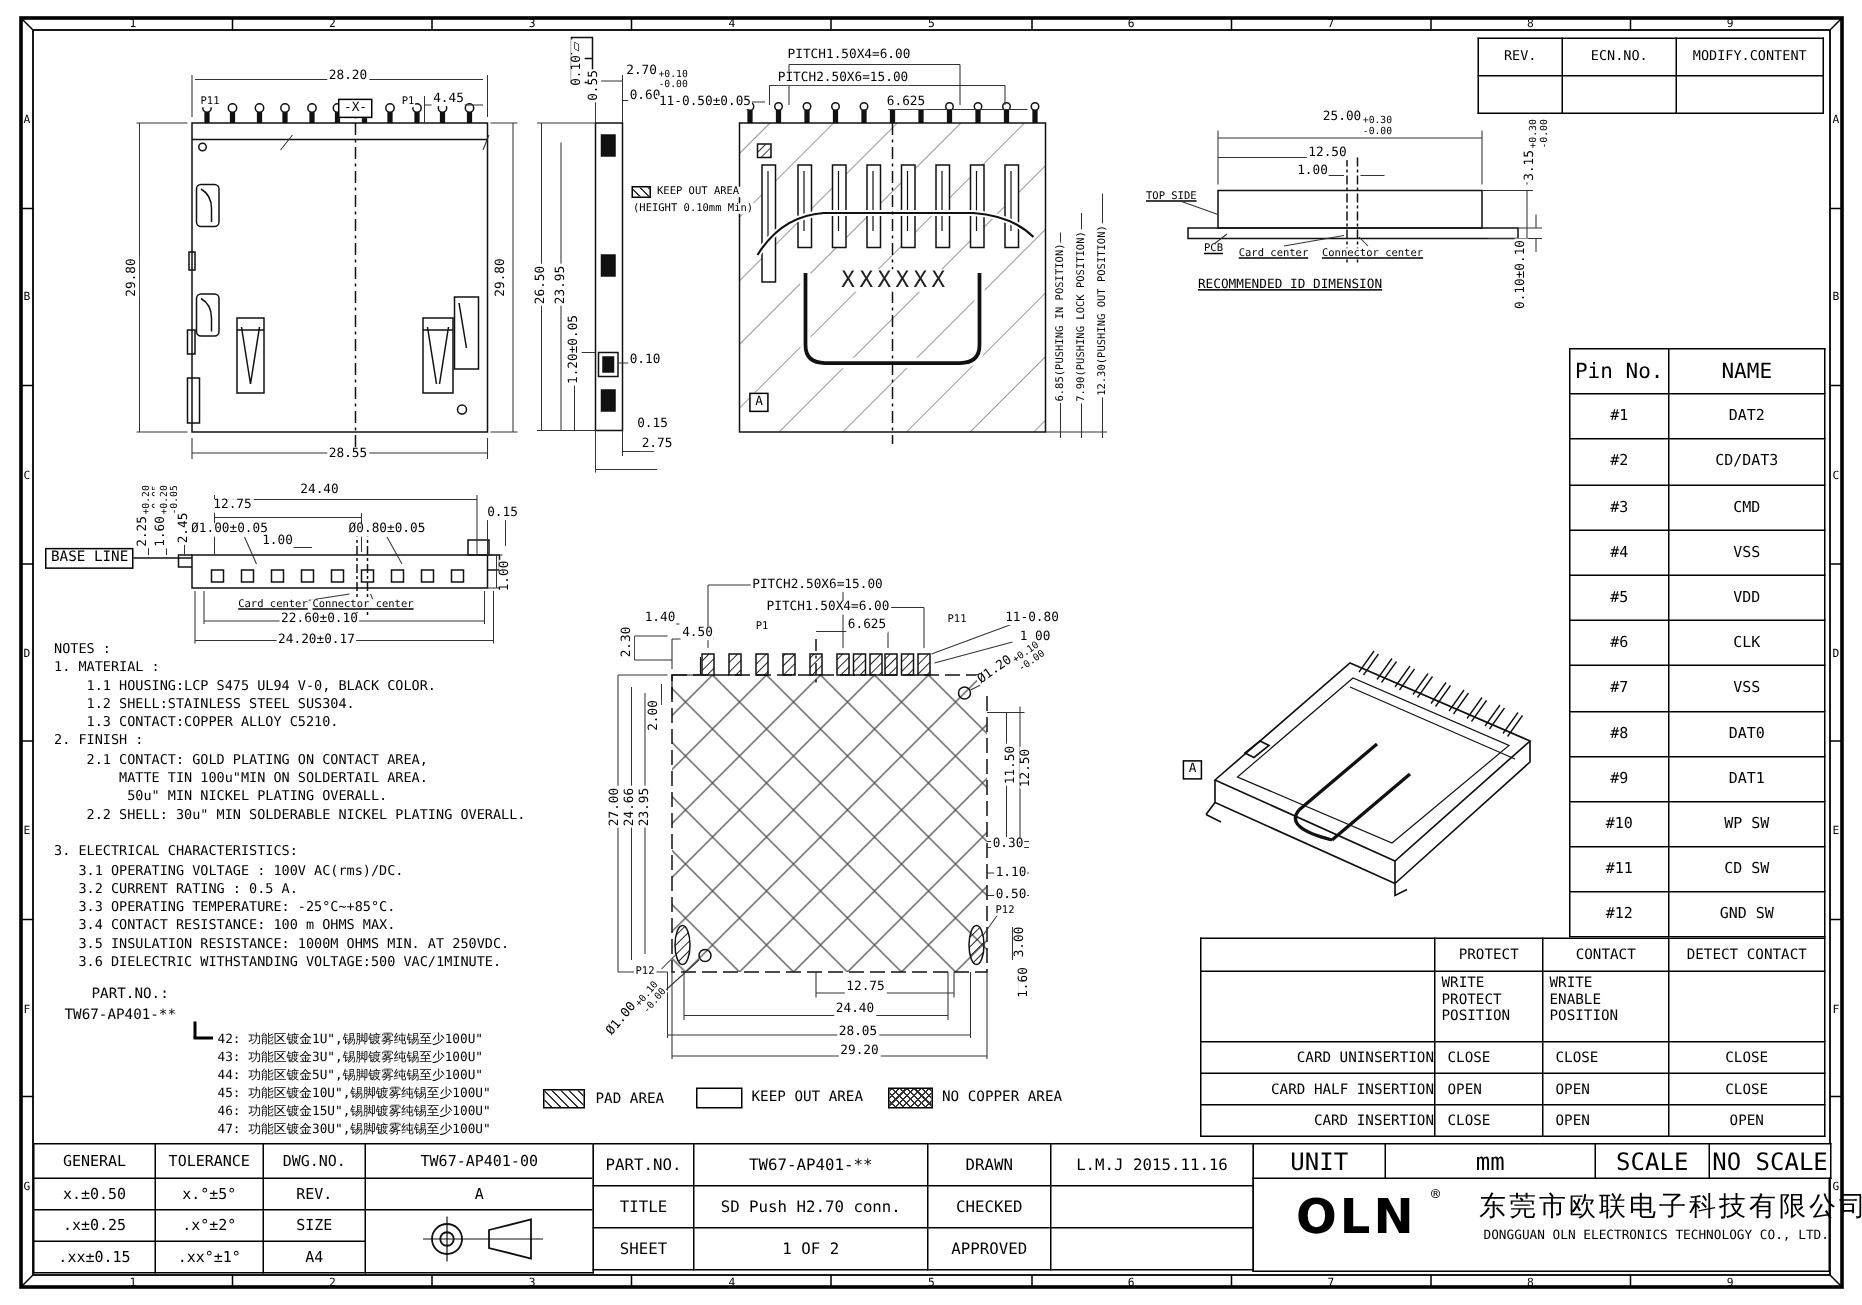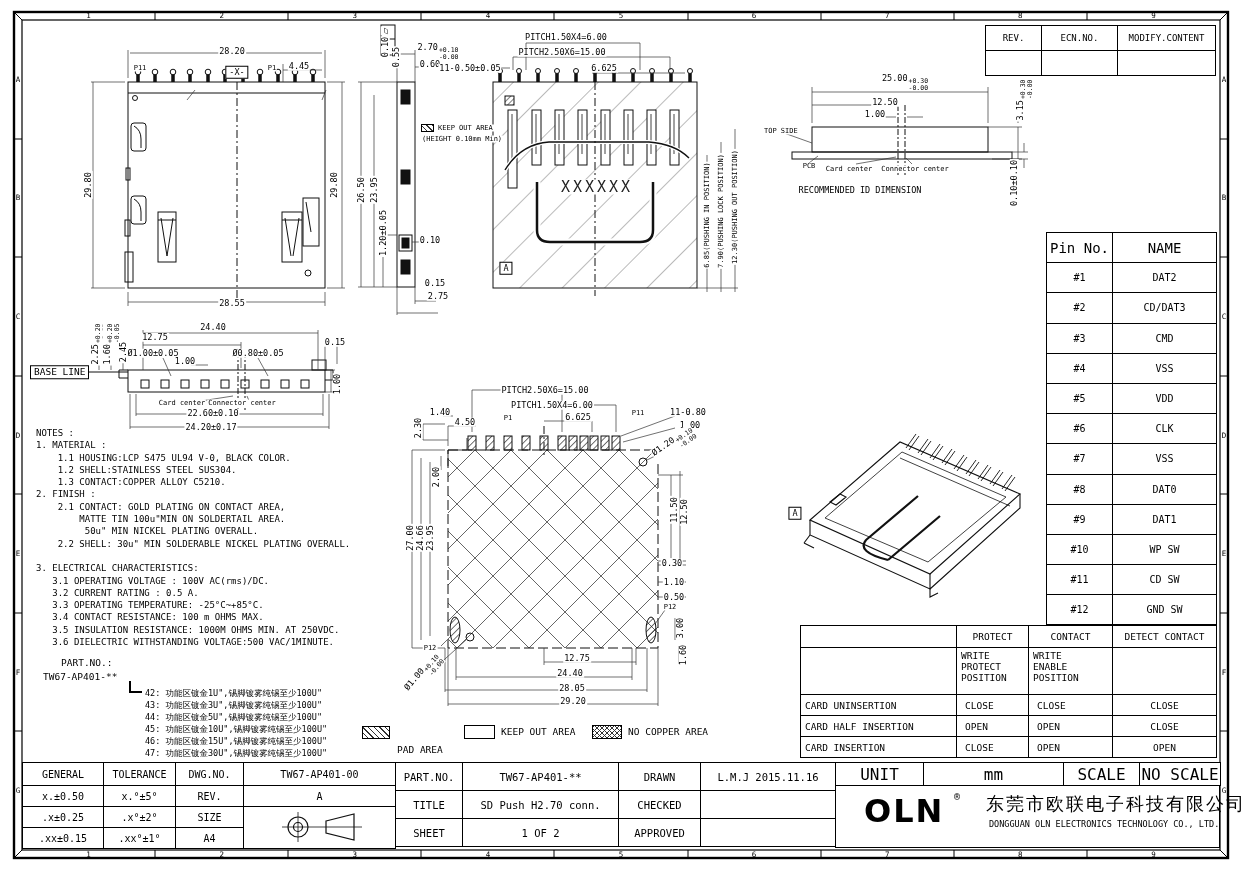--- a/index.html
+++ b/index.html
@@ -4,21 +4,21 @@
 <style>
 *{margin:0;padding:0;box-sizing:border-box}
 html,body{width:1241px;height:870px}
 body{position:relative;background:#fff;color:#000;font-family:"DejaVu Sans Mono",monospace;overflow:hidden}
 svg{position:absolute}
 b,i,em{font-weight:normal;font-style:normal}
 .lbl{position:absolute;transform:translate(-50%,-50%);font:8.5px "DejaVu Sans Mono",monospace;white-space:nowrap;background:#fff;padding:0 1px;line-height:1;z-index:5}
 .lv{transform:translate(-50%,-50%) rotate(-90deg)}
 .ll{transform:translate(0,-50%)}
 .bx{border:1px solid #000;padding:1px 3px}
-.ul{}
+.ul{text-decoration:underline}
 .s7{font-size:7px}.s95{font-size:9.5px}
 .stk{display:inline-flex;flex-direction:column;font-size:6.5px;line-height:6.5px;vertical-align:-2px;margin-left:1px}
 .mark{font-size:15px;letter-spacing:3px;color:#222}
 table{border-collapse:collapse;position:absolute;table-layout:fixed;background:#fff;z-index:4}
 td,th{border:1px solid #000;font-weight:normal;text-align:center;overflow:hidden;font-family:"DejaVu Sans Mono",monospace}
 .hatchsw{position:absolute;background:repeating-linear-gradient(45deg,transparent 0 3px,#333 3px 4px);border:1px solid #000;z-index:5}
 .plainsw{position:absolute;background:#fff;border:1px solid #000;z-index:5}
 .xsw{position:absolute;background:repeating-linear-gradient(45deg,transparent 0 2.5px,#333 2.5px 3.5px),repeating-linear-gradient(-45deg,transparent 0 2.5px,#333 2.5px 3.5px);border:1px solid #000;z-index:5}
 .zone-top,.zone-bot{position:absolute;left:22px;width:1198px;height:9px;display:flex;z-index:2}
 .zone-top{top:11px}.zone-bot{top:850px}
@@ -29,21 +29,21 @@
 .notes{position:absolute;left:36px;top:427px;font-size:9px;line-height:12.3px;white-space:pre;z-index:5}
 .sufx{position:absolute;left:145px;top:687px;font-size:8.5px;line-height:12.1px;z-index:5}
 .hline,.vline{position:absolute;background:#000;z-index:5}
 #revtbl{left:985px;top:25px;width:230px}
 #revtbl td{height:25px;font-size:9px}
 #pintbl{left:1046px;top:232px;width:170px}
 #pintbl td{height:30.2px;font-size:10px}
 #pintbl tr:first-child td{font-size:14px}
 #swtbl{left:800px;top:625px;width:416px}
 #swtbl td{font-size:9.5px}
-#swtbl .lab{text-align:left;padding-left:4px}
+#swtbl .lab{text-align:right;padding-left:4px}
 #swtbl .pre{white-space:pre-line;text-align:left;vertical-align:top;padding:2px 4px;line-height:11px}
 #swtbl .lft{text-align:left;padding-left:8px}
 #tleft{left:22px;top:762px;width:373px}
 #tleft td{font-size:10px;height:21px}
 #tmid{left:395px;top:762px;width:440px}
 #tmid td{font-size:10.5px;height:28px}
 #trighttop{left:835px;top:762px;width:385px}
 #trighttop td{font-size:16px;height:23px}
 .logoarea{position:absolute;left:835px;top:785px;width:385px;height:63px;border:1px solid #000;border-top:0;z-index:4}
 .logo{position:absolute;left:28px;top:10px;font-family:"DejaVu Sans",sans-serif;font-weight:bold;font-size:32px;letter-spacing:2px;line-height:1}
@@ -589,21 +589,21 @@
   <tr style="height:21px">
         <td class="lab">CARD INSERTION</td>
         <td class="lft">CLOSE</td>
         <td class="lft">OPEN</td>
         <td>OPEN</td>
       </tr>
 </tbody>
   </table>
 
 <div class="hatchsw" style="left:362px;top:726px;width:28px;height:13px"></div>
-<b class="lbl ll s95" style="left:396px;top:750px">PAD AREA</b>
+<b class="lbl ll s95" style="left:396px;top:733px">PAD AREA</b>
 <div class="plainsw" style="left:464px;top:725px;width:31px;height:14px"></div>
 <b class="lbl ll s95" style="left:500px;top:732px">KEEP OUT AREA</b>
 <div class="xsw" style="left:592px;top:725px;width:30px;height:14px"></div>
 <b class="lbl ll s95" style="left:627px;top:732px">NO COPPER AREA</b>
 
 <table id="tleft">
   <colgroup>
       <col style="width:81px">
       <col style="width:72px">
       <col style="width:68px">

